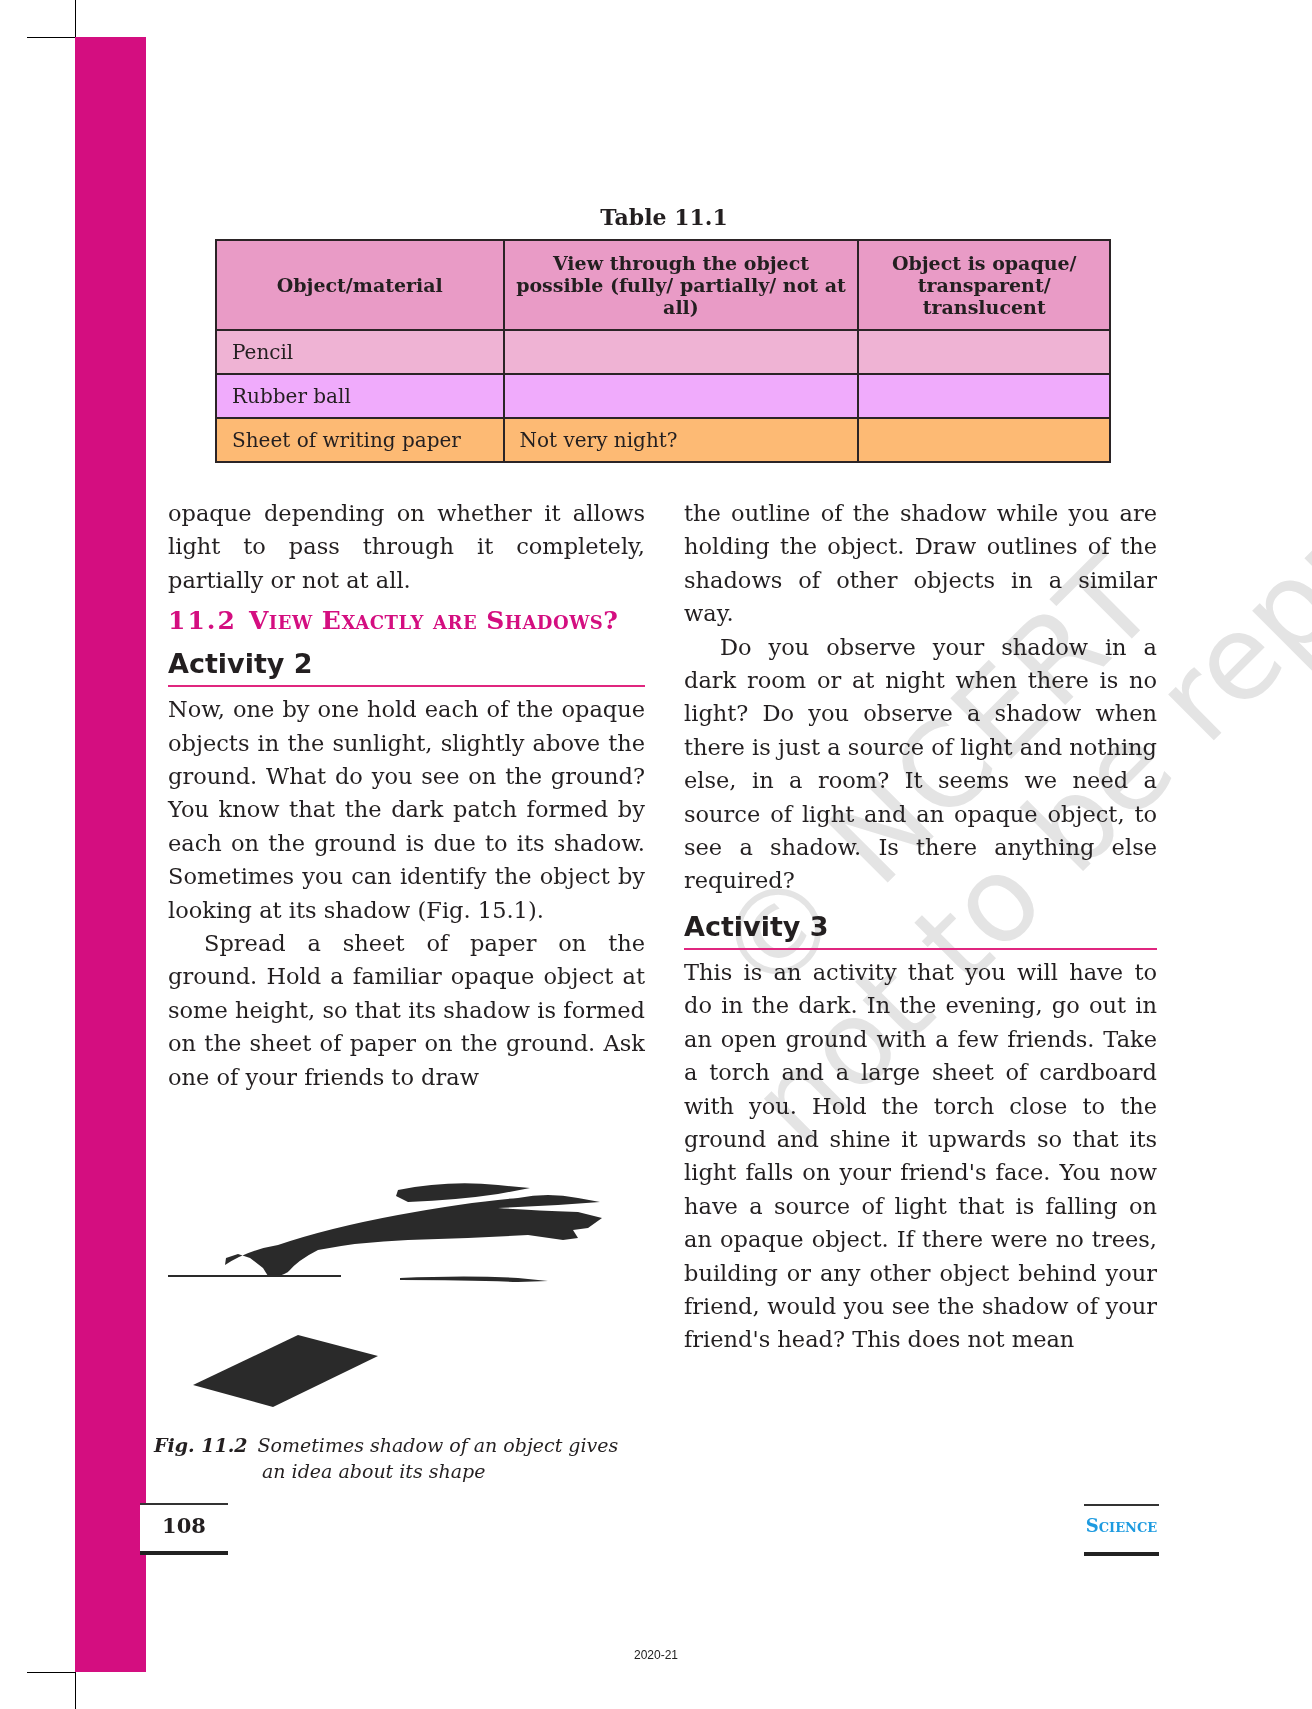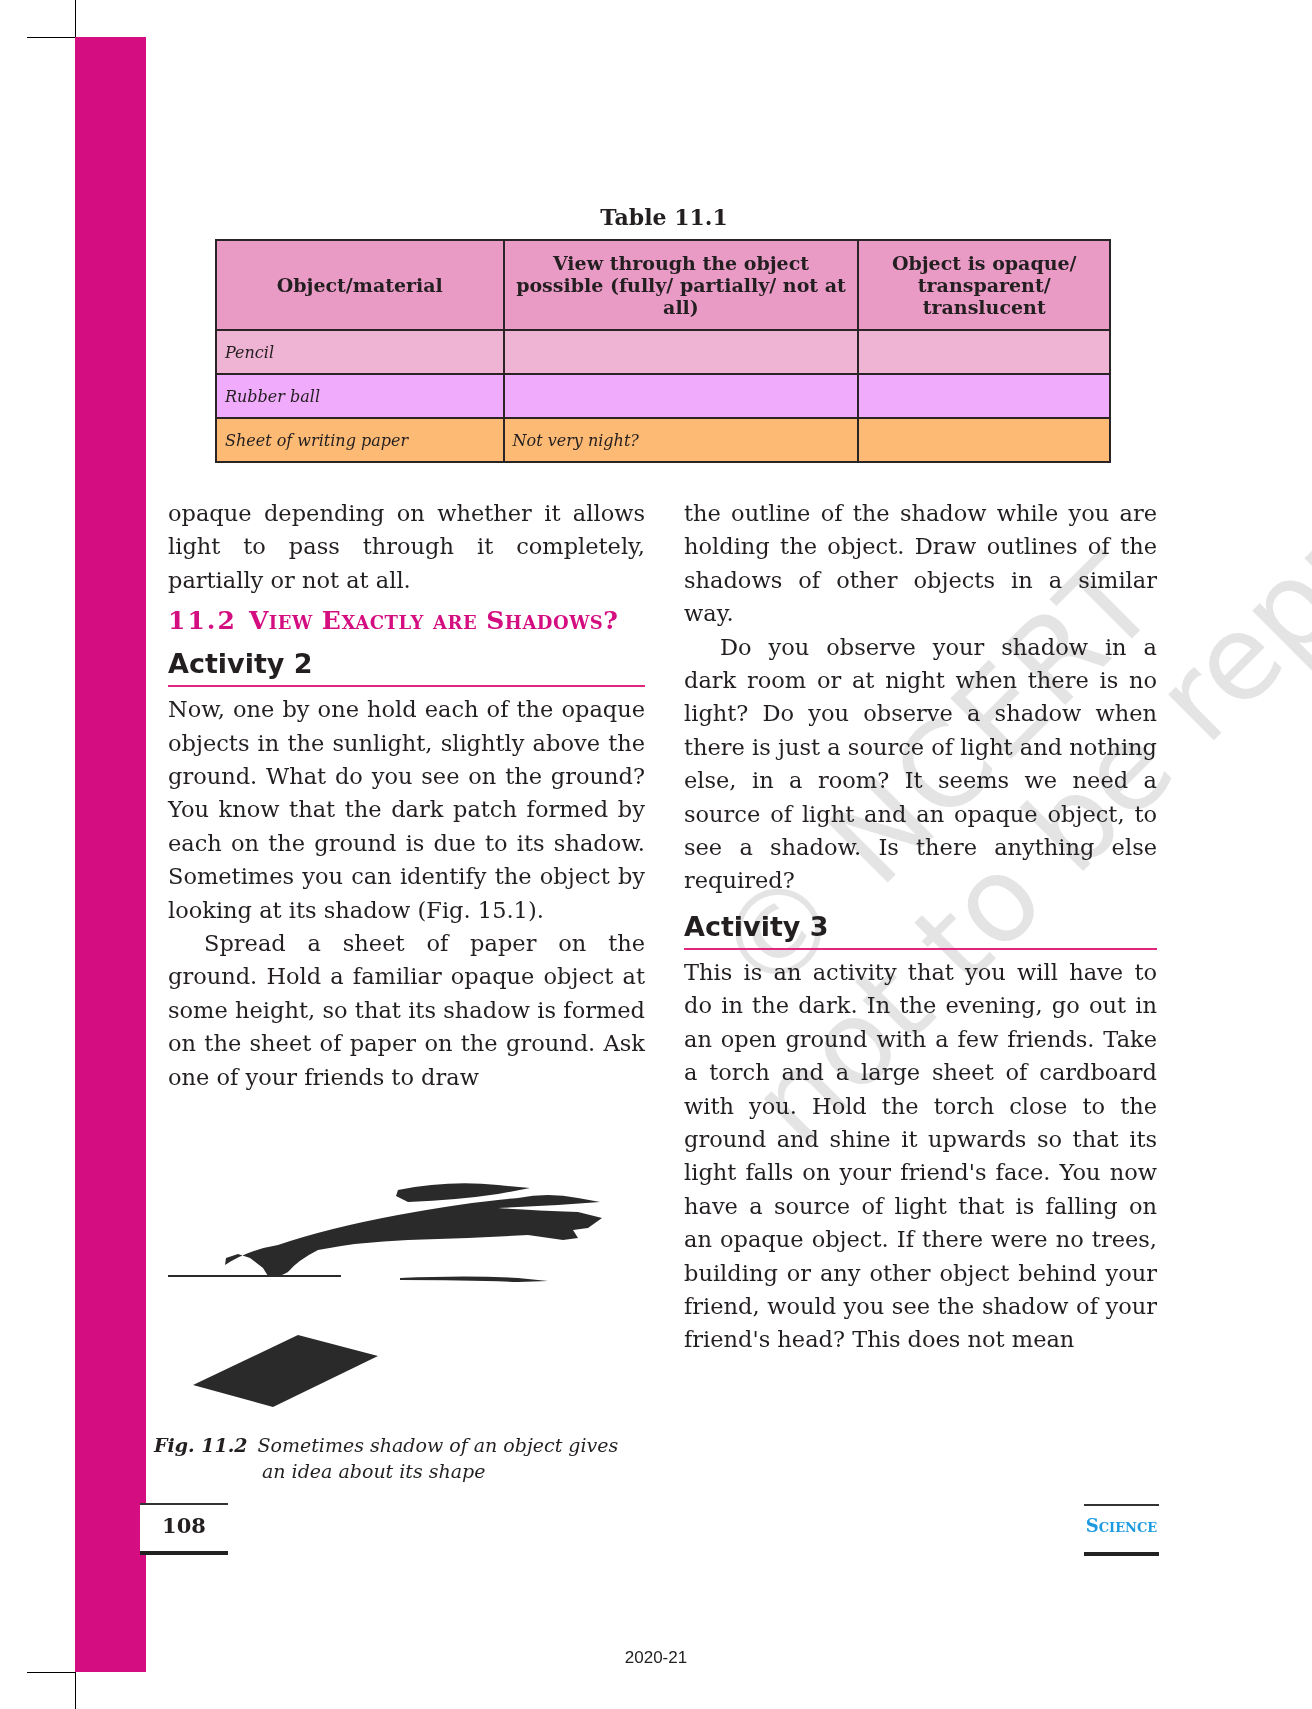--- a/index.html
+++ b/index.html
@@ -15,21 +15,21 @@
                pointer-events: none; z-index: 0; }
   .watermark .wm1 { position: absolute; left: 80px; top: 470px; font-size: 118px; letter-spacing: 2px; white-space: nowrap; }
   .watermark .wm2 { position: absolute; left: 0px; top: 600px; font-size: 118px; white-space: nowrap; }
 
   .table-caption { position: absolute; left: 216px; width: 896px; top: 204px; text-align: center;
                    font-family: "DejaVu Serif", serif; font-weight: bold; font-size: 22px; z-index: 1; }
   table.t { position: absolute; left: 215px; top: 239px; width: 896px; border-collapse: collapse; z-index: 1;
             font-family: "DejaVu Serif", serif; }
   table.t th, table.t td { border: 2px solid #2b2426; }
   table.t th { background: #e99bc6; font-weight: bold; font-size: 19px; line-height: 22px; height: 88px; padding: 0 6px; text-align: center; }
-  table.t td { font-size: 16px; padding: 0 8px; height: 42px; font-style: italic; }
+  table.t td { font-size: 20px; padding: 0 15px; height: 42px; }
   table.t tr.r1 td { background: #efb3d4; }
   table.t tr.r2 td { background: #f0abfc; }
   table.t tr.r3 td { background: #fdba74; }
 
   .col { position: absolute; z-index: 1; font-size: 22.5px; line-height: 33.4px; text-align: justify; }
   .col p { margin: 0; }
   .col .indent { text-indent: 36px; }
   .left { left: 168px; width: 477px; top: 497px; }
   .right { left: 684px; width: 473px; top: 497px; }
 
@@ -48,21 +48,21 @@
   .fig-caption .l1 { display: block; white-space: nowrap; }
 
   .pagenum-box { position: absolute; left: 140px; top: 1503px; width: 88px; height: 46px; background: #fff;
                  border-top: 2px solid #333; border-bottom: 4px solid #222; z-index: 2; }
   .pagenum { position: absolute; left: 0; right: 0; top: 8px; text-align: center; font-weight: bold; font-size: 21px; }
   .subject-box { position: absolute; left: 1084px; top: 1504px; width: 75px; height: 46px;
                  border-top: 2px solid #333; border-bottom: 4px solid #222; }
   .subject { position: absolute; left: 0; right: 0; top: 9px; text-align: center; font-weight: bold; font-size: 18px;
              color: #1e9be0; font-variant: small-caps; }
   .year { position: absolute; left: 600px; top: 1648px; width: 112px; text-align: center;
-          font-family: "Liberation Sans", sans-serif; font-size: 17px; color: #222; }
+          font-family: "Liberation Sans", sans-serif; font-size: 12px; color: #222; }
 </style>
 </head>
 <body>
 
 <div class="crop" style="left:27px;top:37px;width:49px;height:1px;"></div>
 <div class="crop" style="left:75px;top:0;width:1px;height:38px;"></div>
 <div class="crop" style="left:27px;top:1672px;width:49px;height:1px;"></div>
 <div class="crop" style="left:75px;top:1672px;width:1px;height:37px;"></div>
 
 <div class="pink-bar"></div>

